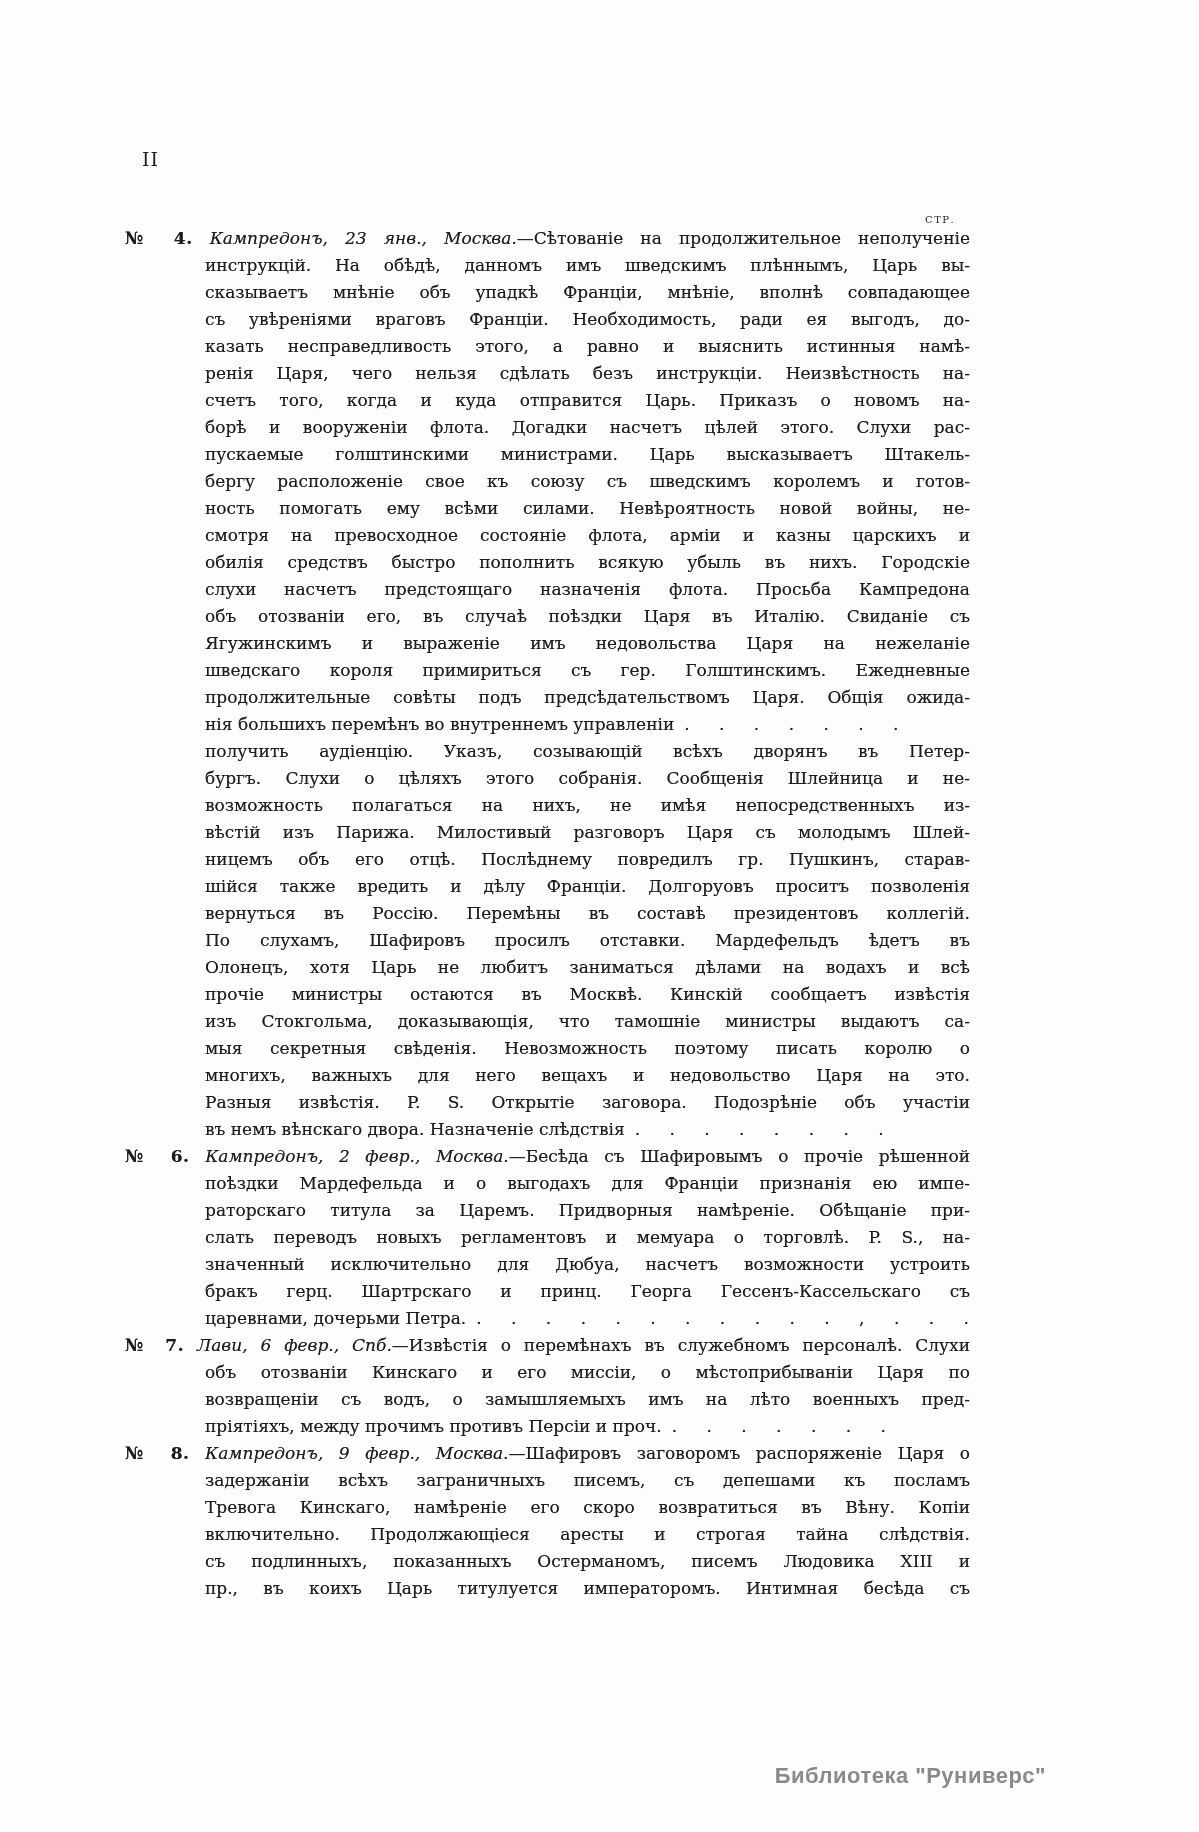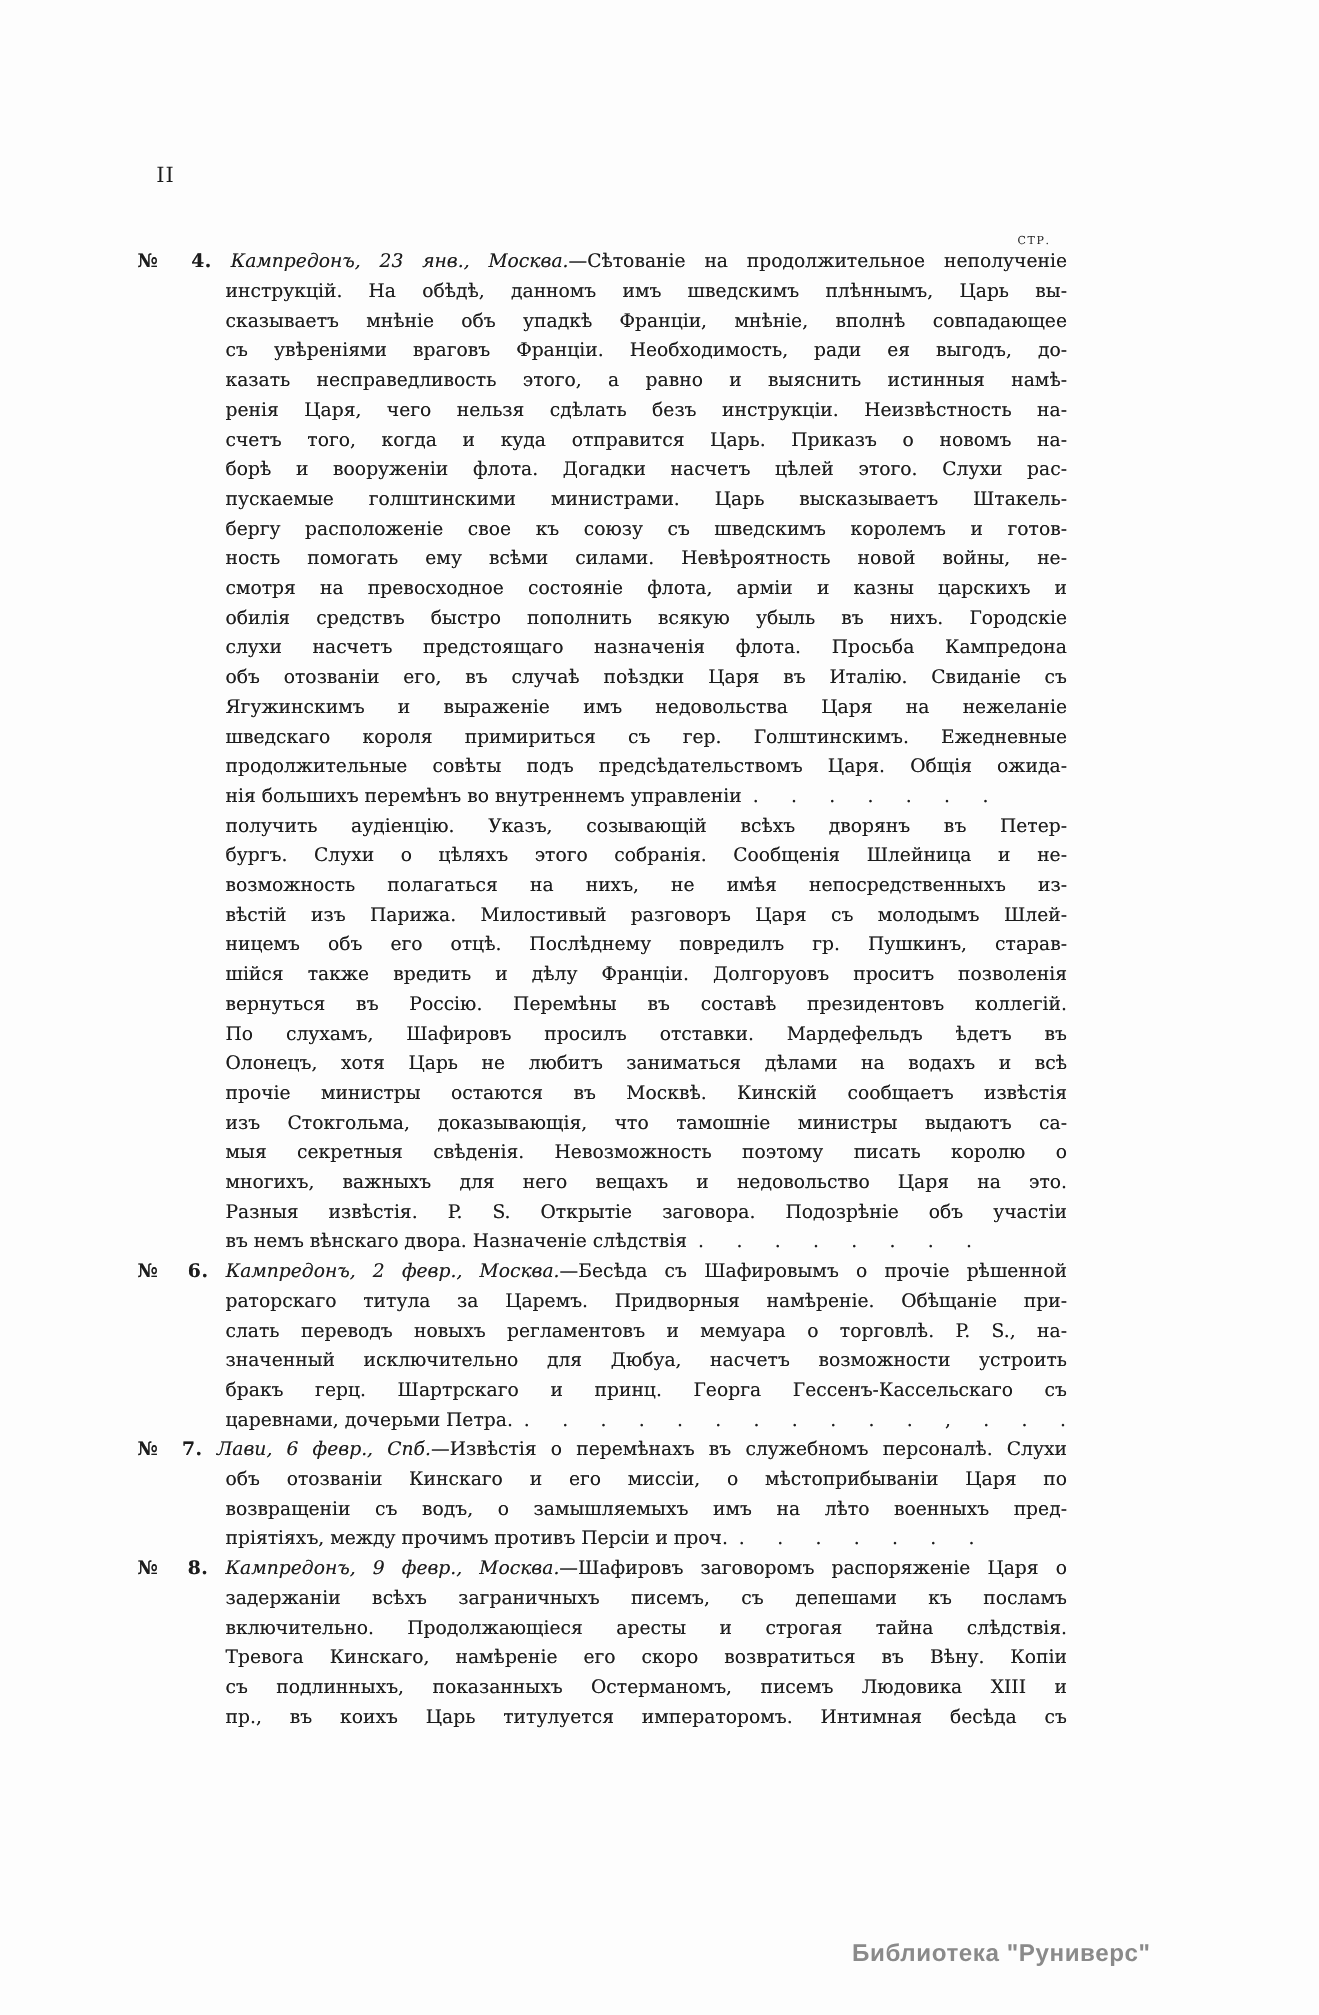--- a/index.html
+++ b/index.html
@@ -120,20 +120,21 @@
         <div class="line">мыя секретныя свѣденія. Невозможность поэтому писать королю о</div>
         <div class="line">многихъ, важныхъ для него вещахъ и недовольство Царя на это.</div>
         <div class="line">Разныя извѣстія. P. S. Открытіе заговора. Подозрѣніе объ участіи</div>
         <div class="line last">
           <span class="lltext">въ немъ вѣнскаго двора. Назначеніе слѣдствія</span>
           <span class="dots">. . . . . . . .</span>
         </div>
       </div>
       <div class="entry">
         <div class="line first"><span class="num">№ 6.</span> <span class="head">Кампредонъ, 2 февр., Москва.</span><span class="rest">—Бесѣда съ Шафировымъ о прочіе рѣшенной</span></div>
+        <div class="line">поѣздки Мардефельда и о выгодахъ для Франціи признанія ею импе-</div>
         <div class="line">раторскаго титула за Царемъ. Придворныя намѣреніе. Обѣщаніе при-</div>
         <div class="line">слать переводъ новыхъ регламентовъ и мемуара о торговлѣ. P. S., на-</div>
         <div class="line">значенный исключительно для Дюбуа, насчетъ возможности устроить</div>
         <div class="line">бракъ герц. Шартрскаго и принц. Георга Гессенъ-Кассельскаго съ</div>
         <div class="line last">
           <span class="lltext">царевнами, дочерьми Петра.</span>
           <span class="dots">. . . . . . . . . . . , . . . .</span>
         </div>
       </div>
       <div class="entry">
@@ -141,20 +142,20 @@
         <div class="line">объ отозваніи Кинскаго и его миссіи, о мѣстоприбываніи Царя по</div>
         <div class="line">возвращеніи съ водъ, о замышляемыхъ имъ на лѣто военныхъ пред-</div>
         <div class="line last">
           <span class="lltext">пріятіяхъ, между прочимъ противъ Персіи и проч.</span>
           <span class="dots">. . . . . . .</span>
         </div>
       </div>
       <div class="entry">
         <div class="line first"><span class="num">№ 8.</span> <span class="head">Кампредонъ, 9 февр., Москва.</span><span class="rest">—Шафировъ заговоромъ распоряженіе Царя о</span></div>
         <div class="line">задержаніи всѣхъ заграничныхъ писемъ, съ депешами къ посламъ</div>
+        <div class="line">Тревога Кинскаго, намѣреніе его скоро возвратиться въ Вѣну. Копіи</div>
         <div class="line">включительно. Продолжающіеся аресты и строгая тайна слѣдствія.</div>
-        <div class="line">Тревога Кинскаго, намѣреніе его скоро возвратиться въ Вѣну. Копіи</div>
         <div class="line">съ подлинныхъ, показанныхъ Остерманомъ, писемъ Людовика XIII и</div>
         <div class="line">пр., въ коихъ Царь титулуется императоромъ. Интимная бесѣда съ</div>
       </div>
     </div>
   <div class="watermark" style="color: rgb(138, 138, 138);">Библиотека "Руниверс"</div>
 </div>
 
 </body></html>

